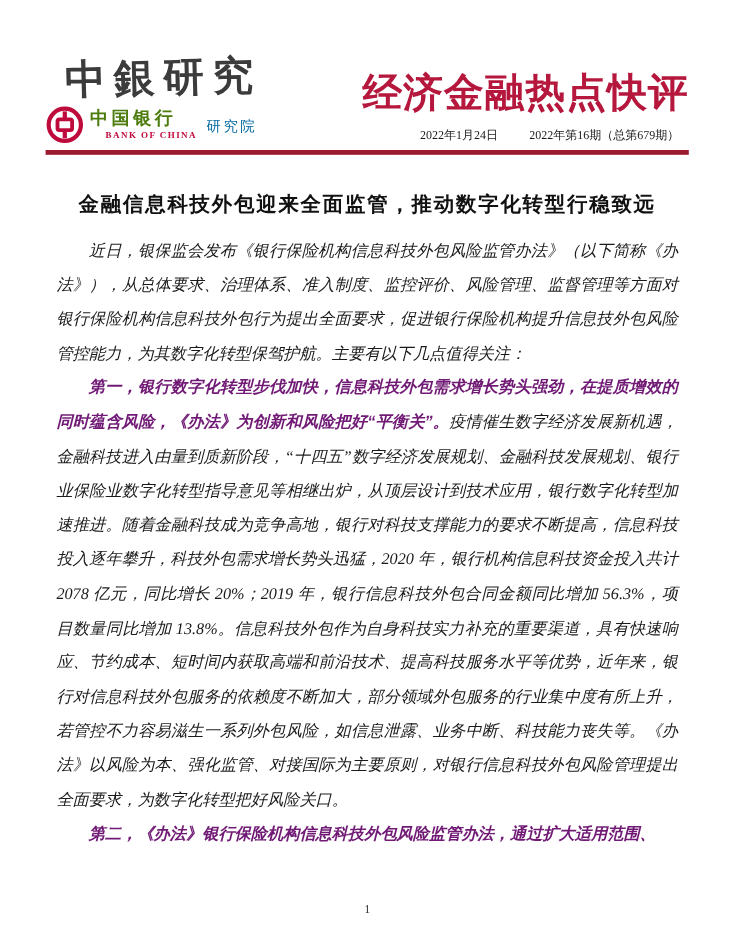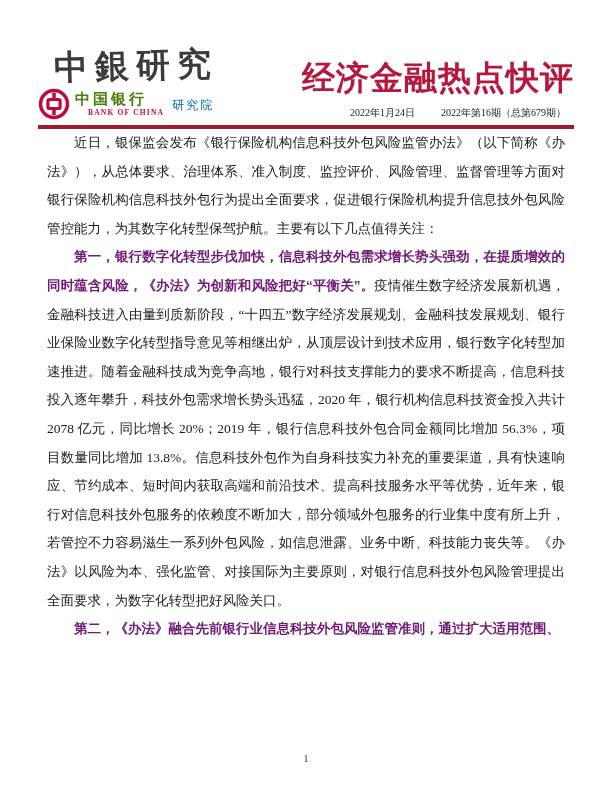--- a/index.html
+++ b/index.html
@@ -96,20 +96,21 @@
     margin-top: 30px;
     margin-bottom: 13px;
     white-space: nowrap;
   }
   .para {
     font-size: 13.5px;
     line-height: 28.6px;
     color: #1a1a1a;
     text-align: justify;
     text-indent: 2em;
+    font-style: italic;
   }
   .para .lead {
     font-family: "Liberation Sans", sans-serif;
     font-weight: bold;
     color: #701a75;
   }
 
   
   .footer {
     position: absolute;
@@ -148,25 +149,26 @@
       <div class="issue-line">
         <span>2022年1月24日</span>
         <span>2022年第16期（总第679期）</span>
       </div>
     </div>
   </div>
 
   <div class="rule"></div>
 
   <div class="main">
+    <h2 class="article-title">金融信息科技外包迎来全面监管，推动数字化转型行稳致远</h2>
 
     <p class="para"><span>近日，银保监会发布《银行保险机构信息科技外包风险监管办法》（以下简称《办法》），从总体要求、治理体系、准入制度、监控评价、风险管理、监督管理等方面对银行保险机构信息科技外包行为提出全面要求，促进银行保险机构提升信息技外包风险管控能力，为其数字化转型保驾护航。主要有以下几点值得关注：</span></p>
 
     <p class="para"><span class="lead">第一，银行数字化转型步伐加快，信息科技外包需求增长势头强劲，在提质增效的同时蕴含风险，《办法》为创新和风险把好“平衡关”。</span><span>疫情催生数字经济发展新机遇，金融科技进入由量到质新阶段，“十四五”数字经济发展规划、金融科技发展规划、银行业保险业数字化转型指导意见等相继出炉，从顶层设计到技术应用，银行数字化转型加速推进。随着金融科技成为竞争高地，银行对科技支撑能力的要求不断提高，信息科技投入逐年攀升，科技外包需求增长势头迅猛，2020 年，银行机构信息科技资金投入共计 2078 亿元，同比增长 20%；2019 年，银行信息科技外包合同金额同比增加 56.3%，项目数量同比增加 13.8%。信息科技外包作为自身科技实力补充的重要渠道，具有快速响应、节约成本、短时间内获取高端和前沿技术、提高科技服务水平等优势，近年来，银行对信息科技外包服务的依赖度不断加大，部分领域外包服务的行业集中度有所上升，若管控不力容易滋生一系列外包风险，如信息泄露、业务中断、科技能力丧失等。《办法》以风险为本、强化监管、对接国际为主要原则，对银行信息科技外包风险管理提出全面要求，为数字化转型把好风险关口。</span></p>
 
-    <p class="para"><span class="lead">第二，《办法》融合先前银行业信息科技外包风险监管准则，通过扩大适用范围、</span></p>
+    <p class="para"><span class="lead">第二，《办法》银行保险机构信息科技外包风险监管办法，通过扩大适用范围、</span></p>
   </div>
 
   <div class="footer">
     <span class="page-number">1</span>
   </div>
 
 </div>
 
 </body></html>

